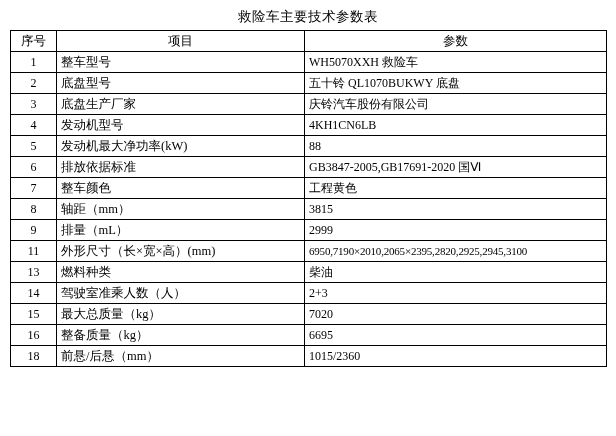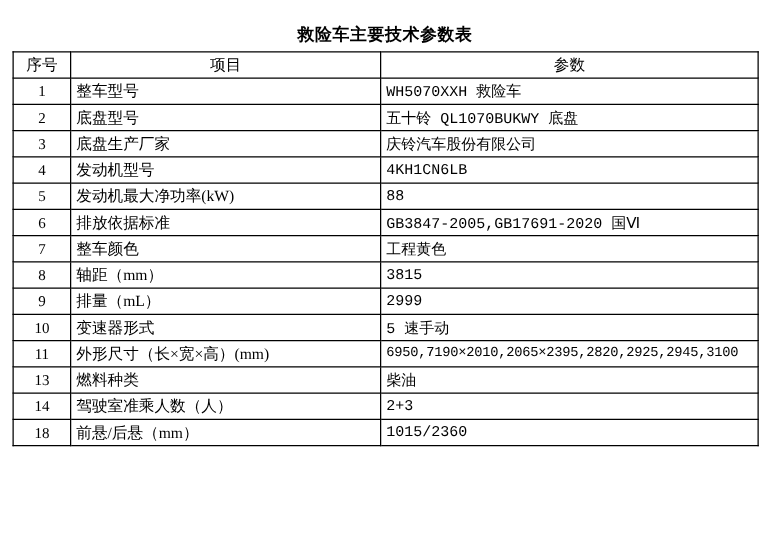--- a/index.html
+++ b/index.html
@@ -16,24 +16,24 @@
   }
   .page {
     position: relative;
     width: 616px;
     height: 436px;
     box-sizing: border-box;
   }
   .doc-title {
     text-align: center;
     font-family: "Liberation Sans", "DejaVu Sans", sans-serif;
-    font-weight: bold;
+    font-weight: normal;
     font-size: 13.5px;
     line-height: 20px;
-    padding-top: 18px;
+    padding-top: 7px;
     padding-bottom: 3px;
     letter-spacing: 0.5px;
   }
   table.params {
     border-collapse: collapse;
     table-layout: fixed;
     width: 596px;
     margin: 0 10px;
     font-size: 12px;
   }
@@ -60,21 +60,21 @@
   }
   .cell-item {
     text-align: left;
     font-size: 12.5px;
     font-family: "Liberation Serif", "DejaVu Serif", serif;
   }
   .cell-val {
     text-align: left;
     font-size: 12px;
     padding-left: 6px;
-    font-family: Liberation Mono, monospace;
+    font-family: Liberation Serif, serif;
     white-space: nowrap;
     overflow: hidden;
   }
   .cell-val.small {
     font-size: 11px;
     letter-spacing: -0.2px;
     margin-top: 25px;
   }
 </style>
 </head>
@@ -135,40 +135,45 @@
           <td class="cell-no">8</td>
           <td class="cell-item">轴距（mm）</td>
           <td class="cell-val">3815</td>
         </tr>
         <tr>
           <td class="cell-no">9</td>
           <td class="cell-item">排量（mL）</td>
           <td class="cell-val">2999</td>
         </tr>
         <tr>
-          <td class="cell-no">10</td>
-          <td class="cell-item">变速器形式</td>
-          <td class="cell-val">5 速手动</td>
-        </tr>
-        <tr>
           <td class="cell-no">11</td>
           <td class="cell-item">外形尺寸（长×宽×高）(mm)</td>
           <td class="cell-val small">6950,7190×2010,2065×2395,2820,2925,2945,3100</td>
         </tr>
         <tr>
           <td class="cell-no">13</td>
           <td class="cell-item">燃料种类</td>
           <td class="cell-val">柴油</td>
         </tr>
         <tr>
           <td class="cell-no">14</td>
           <td class="cell-item">驾驶室准乘人数（人）</td>
           <td class="cell-val">2+3</td>
         </tr>
         <tr>
+          <td class="cell-no">15</td>
+          <td class="cell-item">最大总质量（kg）</td>
+          <td class="cell-val">7020</td>
+        </tr>
+        <tr>
+          <td class="cell-no">16</td>
+          <td class="cell-item">整备质量（kg）</td>
+          <td class="cell-val">6695</td>
+        </tr>
+        <tr>
           <td class="cell-no">18</td>
           <td class="cell-item">前悬/后悬（mm）</td>
           <td class="cell-val">1015/2360</td>
         </tr>
       </tbody>
   </table>
 
 </div>
 
 </body></html>

